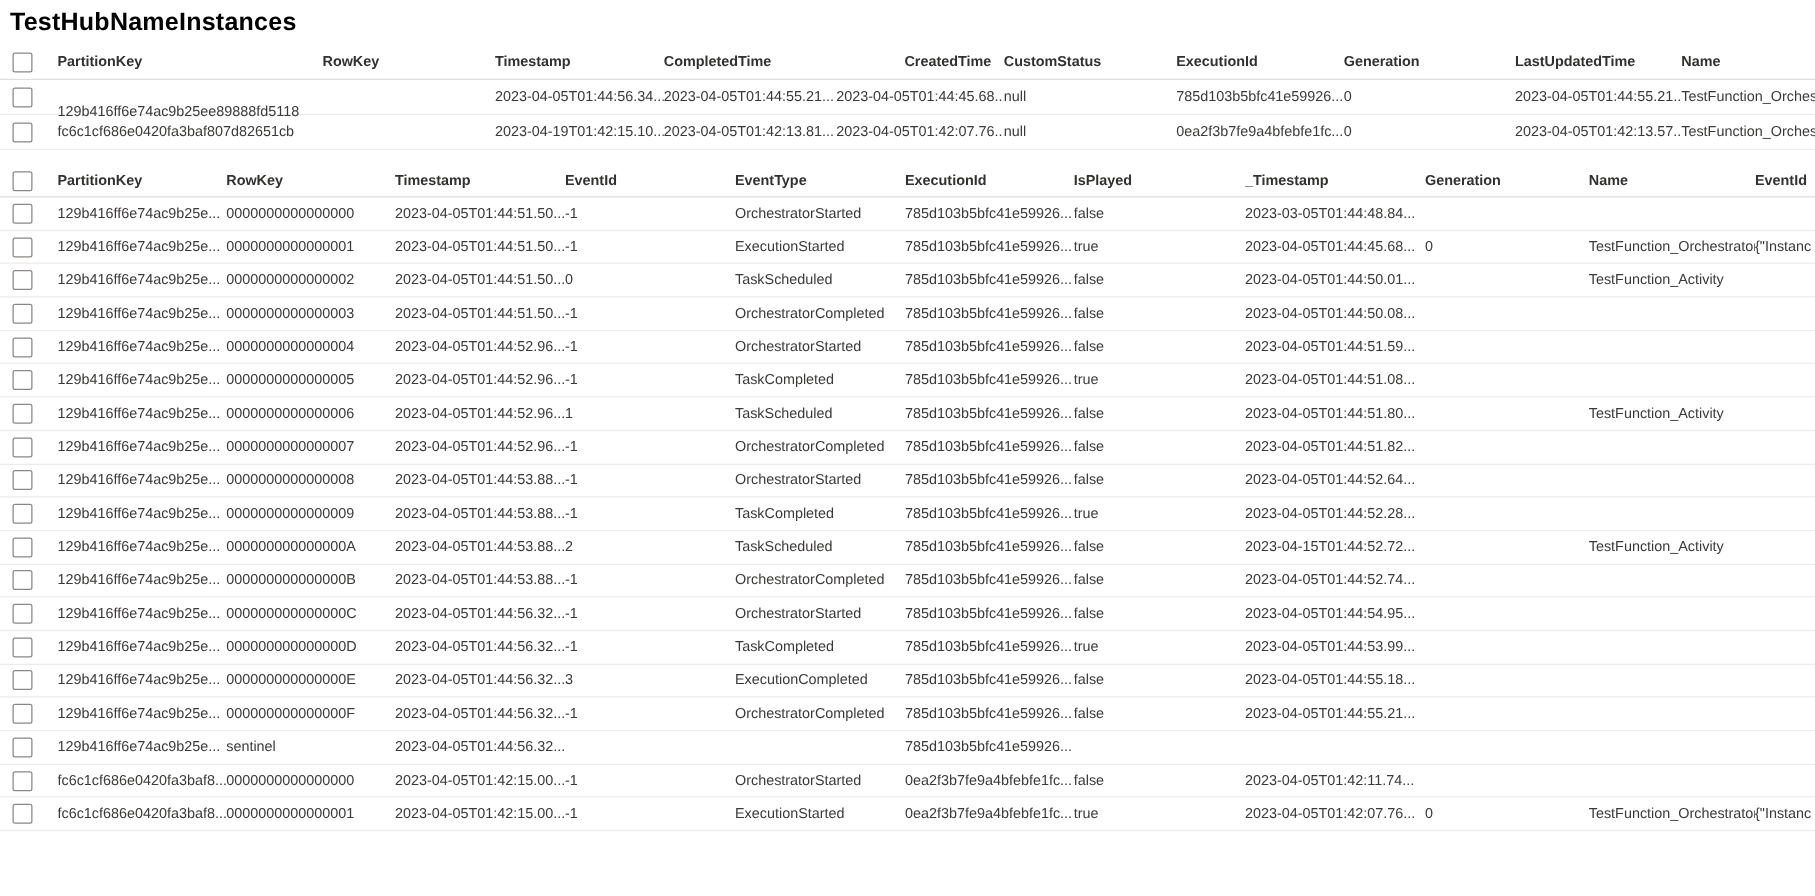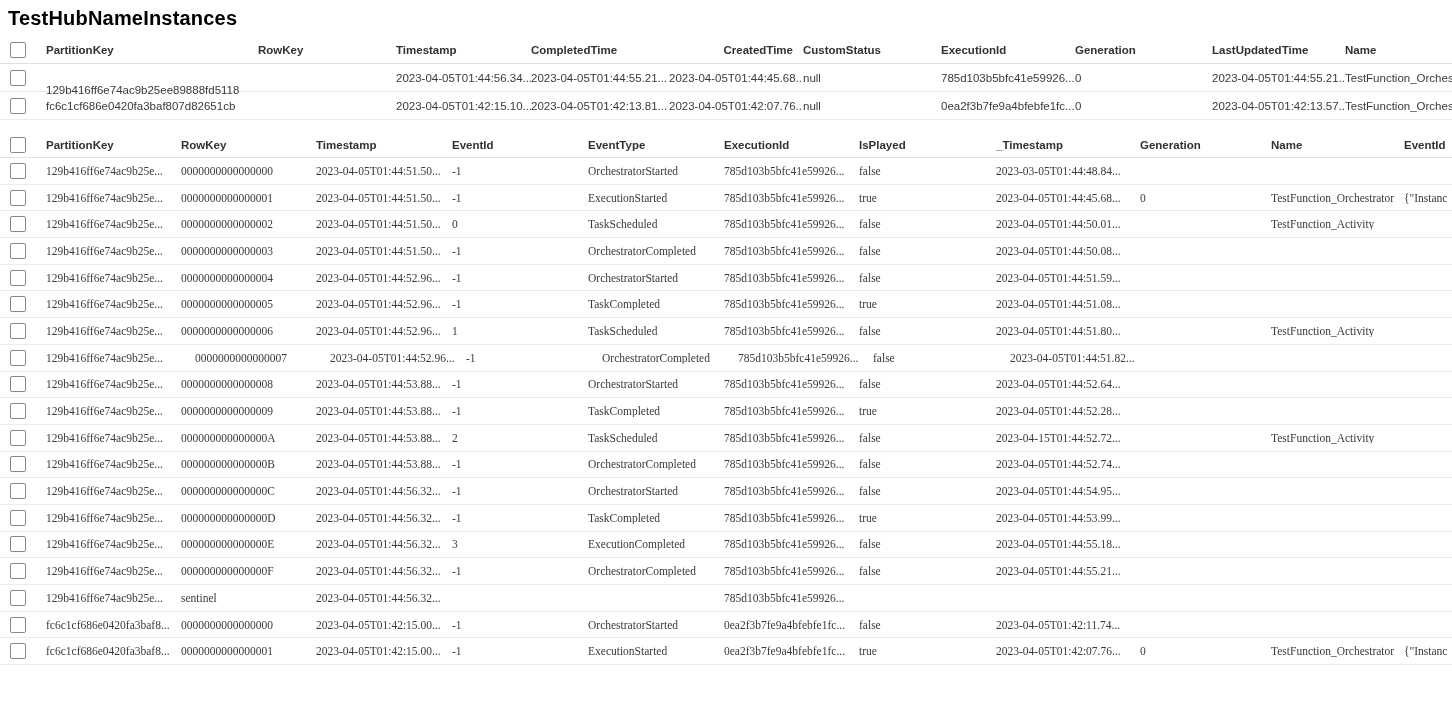--- a/index.html
+++ b/index.html
@@ -16,21 +16,21 @@
   .history-block .table-title { padding-top:15px; }
   .trow {
     display:flex; align-items:center;
     border-bottom:1px solid #edebe9;
     box-sizing:border-box;
   }
   .header-row { border-bottom:1px solid #e1dfdd; }
   .table-instances .header-row { height:27px; margin-top:6px; }
   .table-instances .data-row { height:28px; }
   .table-history .header-row { height:26px; margin-top:12px; }
-  .table-history .data-row { height:26.7px;font-family:Liberation Serif, serif; }
+  .table-history .data-row { height:26.7px; }
   .cb-cell {
     flex:0 0 46px; width:46px; display:flex; align-items:center;
     padding-left:10px; box-sizing:border-box; align-self:stretch;
   }
   .checkbox {
     width:16px; height:16px; box-sizing:border-box;
     border:1px solid #8a8886; border-radius:2px; background:#ffffff;
     display:inline-block; cursor:pointer;
   }
   .cell {
@@ -77,21 +77,21 @@
           <div class="cell" style="flex: 0 0 137px; width: 137px;">0</div>
           <div class="cell" style="flex: 0 0 133px; width: 133px;">2023-04-05T01:44:55.21...</div>
           <div class="cell" style="flex: 1 1 auto; min-width: 0px;">TestFunction_Orchest</div>
         </div>
         <div class="trow data-row">
           <div class="cb-cell">
             <span class="checkbox"></span>
           </div>
           <div class="cell" style="flex: 0 0 212px; width: 212px;">fc6c1cf686e0420fa3baf807d82651cb</div>
           <div class="cell" style="flex: 0 0 138px; width: 138px;"></div>
-          <div class="cell" style="flex: 0 0 135px; width: 135px;">2023-04-05T01:42:15.10...</div>
+          <div class="cell" style="flex: 0 0 135px; width: 135px;">2023-04-19T01:42:15.10...</div>
           <div class="cell" style="flex: 0 0 138px; width: 138px;">2023-04-05T01:42:13.81...</div>
           <div class="cell" style="flex: 0 0 134px; width: 134px;">2023-04-05T01:42:07.76...</div>
           <div class="cell" style="flex: 0 0 138px; width: 138px;">null</div>
           <div class="cell" style="flex: 0 0 134px; width: 134px;">0ea2f3b7fe9a4bfebfe1fc...</div>
           <div class="cell" style="flex: 0 0 137px; width: 137px;">0</div>
           <div class="cell" style="flex: 0 0 133px; width: 133px;">2023-04-05T01:42:13.57...</div>
           <div class="cell" style="flex: 1 1 auto; min-width: 0px;">TestFunction_Orchest</div>
         </div>
       </div>
   </section>
@@ -224,21 +224,21 @@
           <div class="cell" style="flex: 0 0 144px; width: 144px;">2023-04-05T01:44:51.80...</div>
           <div class="cell" style="flex: 0 0 131px; width: 131px;"></div>
           <div class="cell" style="flex: 0 0 133px; width: 133px;">TestFunction_Activity</div>
           <div class="cell" style="flex: 1 1 auto; min-width: 0px;"></div>
         </div>
         <div class="trow data-row">
           <div class="cb-cell">
             <span class="checkbox"></span>
           </div>
           <div class="cell" style="flex: 0 0 135px; width: 135px;">129b416ff6e74ac9b25e...</div>
-          <div class="cell" style="flex: 0 0 135px; width: 135px; margin-left: 14px;">0000000000000007</div>
+          <div class="cell" style="flex: 0 0 135px; width: 135px;">0000000000000007</div>
           <div class="cell" style="flex: 0 0 136px; width: 136px;">2023-04-05T01:44:52.96...</div>
           <div class="cell" style="flex: 0 0 136px; width: 136px;">-1</div>
           <div class="cell" style="flex: 0 0 136px; width: 136px;">OrchestratorCompleted</div>
           <div class="cell" style="flex: 0 0 135px; width: 135px;">785d103b5bfc41e59926...</div>
           <div class="cell" style="flex: 0 0 137px; width: 137px;">false</div>
           <div class="cell" style="flex: 0 0 144px; width: 144px;">2023-04-05T01:44:51.82...</div>
           <div class="cell" style="flex: 0 0 131px; width: 131px;"></div>
           <div class="cell" style="flex: 0 0 133px; width: 133px;"></div>
           <div class="cell" style="flex: 1 1 auto; min-width: 0px;"></div>
         </div>

